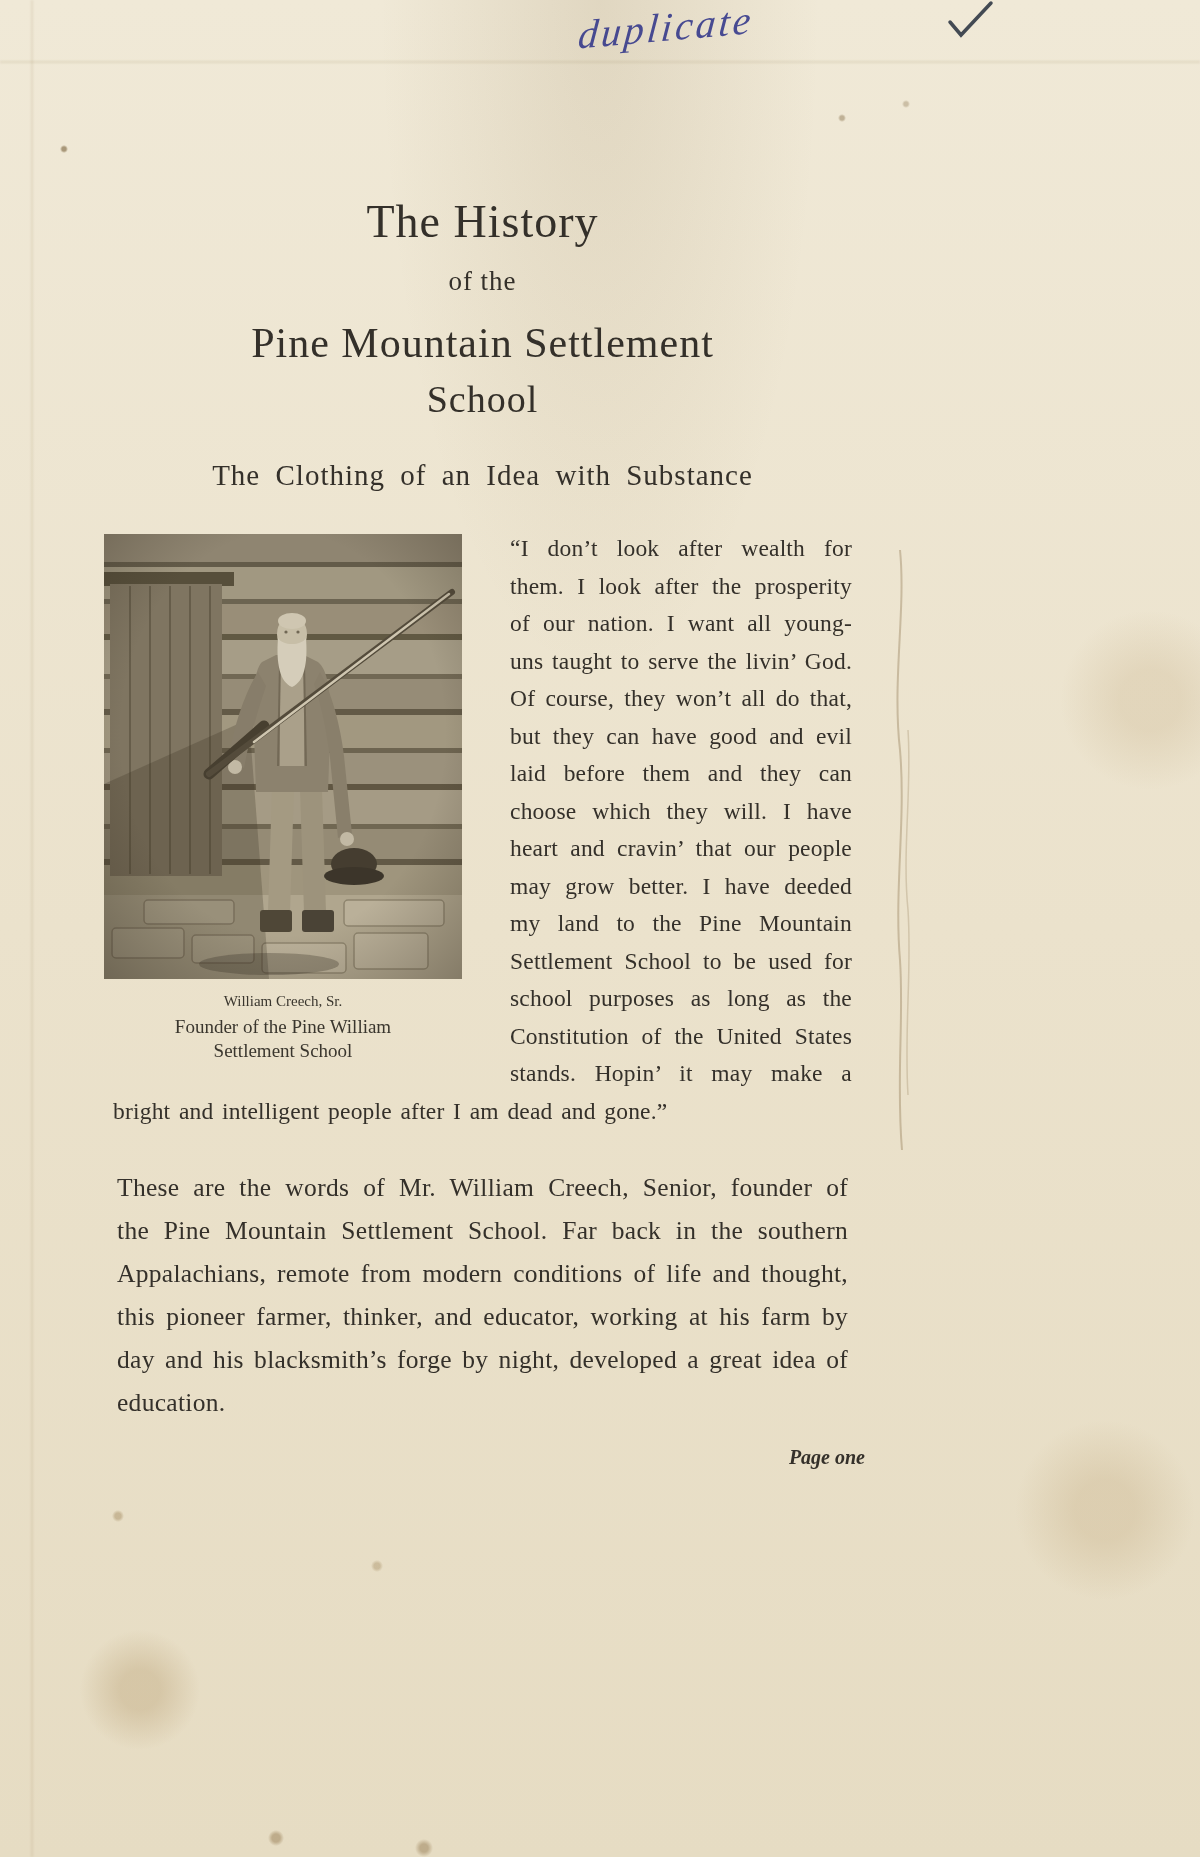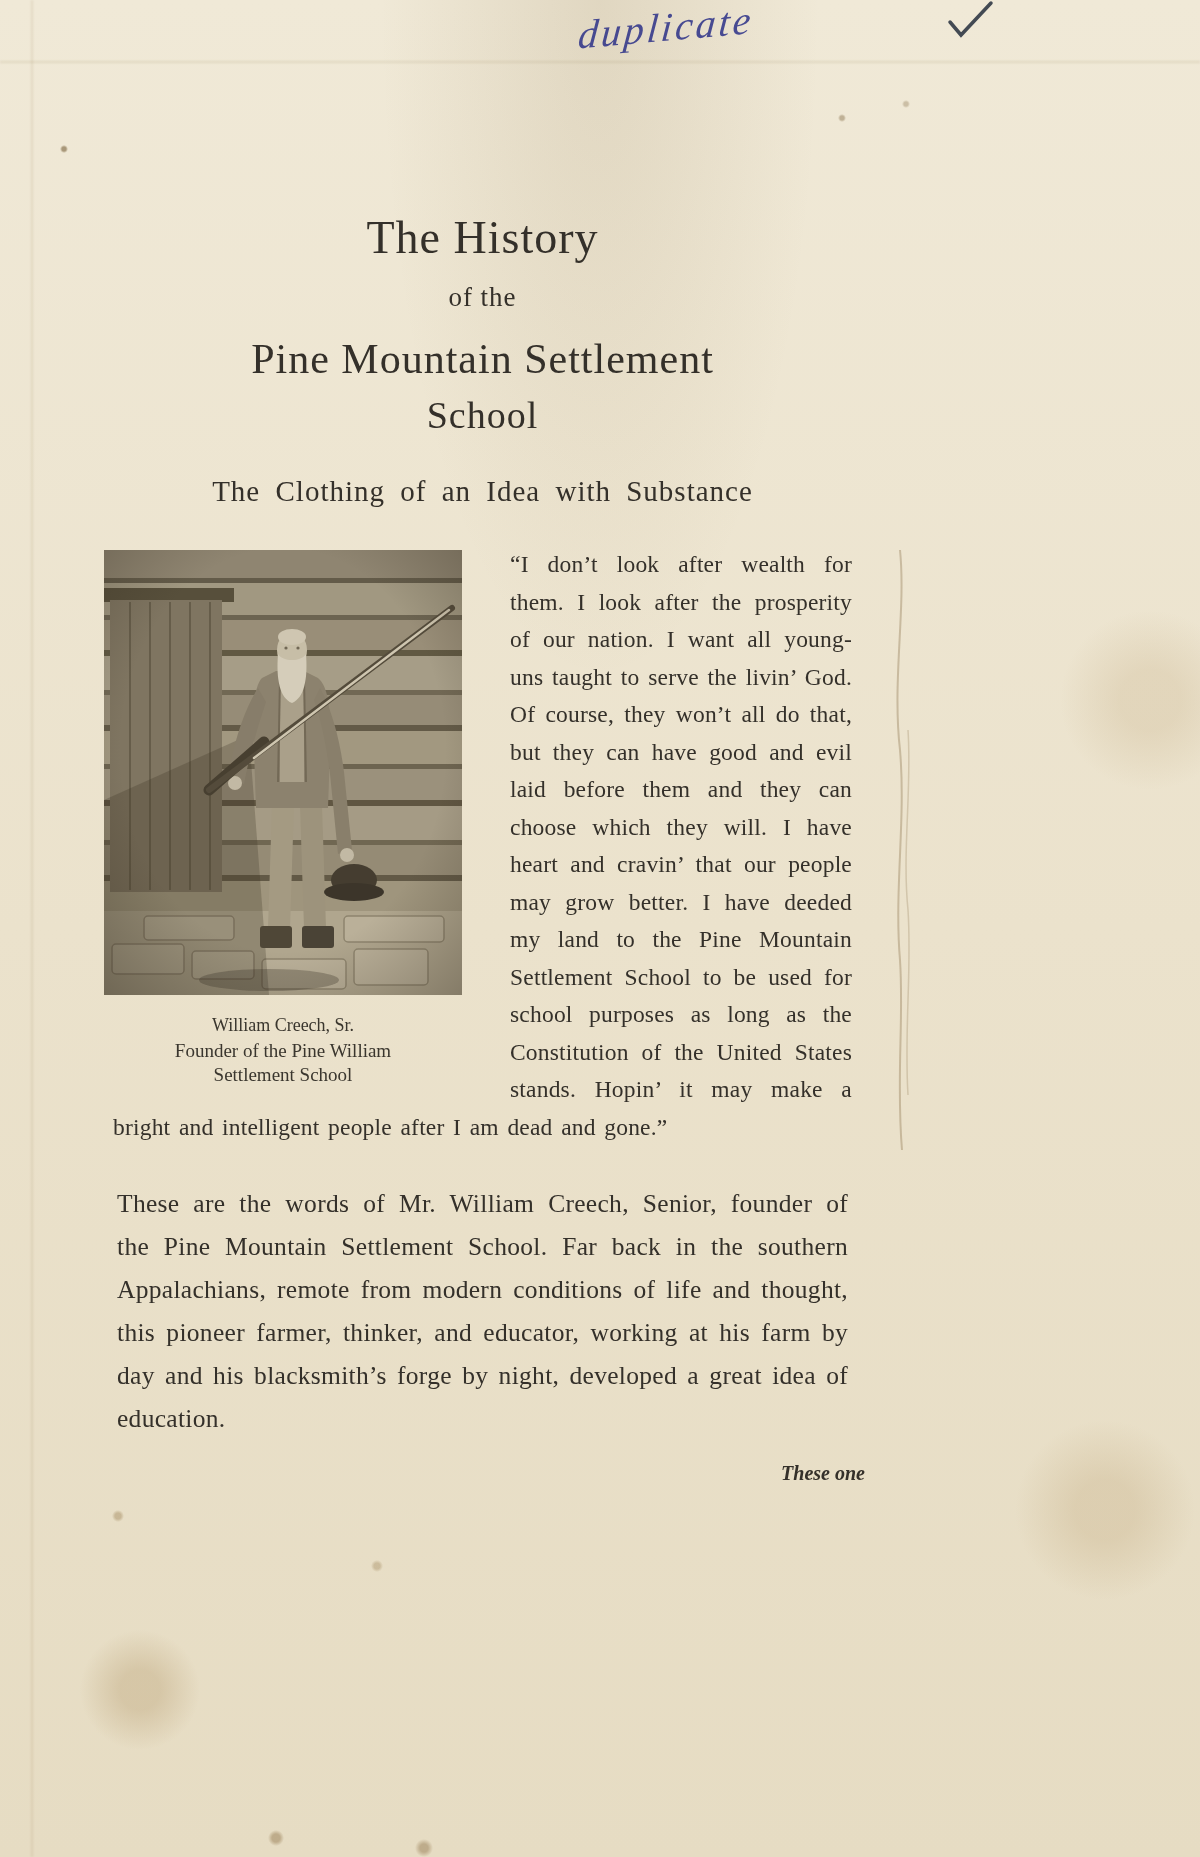--- a/index.html
+++ b/index.html
@@ -31,36 +31,36 @@
     background:rgba(150,125,80,0.14); filter:blur(1px); }
 
   .handwriting {
     position:absolute; left:578px; top:0px; width:260px;
     font-style:italic; font-size:40px; letter-spacing:3px;
     color:#2c3188; opacity:0.85;
     transform:rotate(-5deg) skewX(-10deg);
   }
   .checkmark { position:absolute; left:944px; top:0px; }
 
-  .content { position:absolute; left:100px; top:212px; width:765px; }
+  .content { position:absolute; left:100px; top:196px; width:765px; }
 
   .t-center { text-align:center; }
   h1.title1 { margin:0; font-weight:400; font-size:46px; line-height:52px; letter-spacing:1px; }
   .title2 { margin:18px 0 0; font-size:27px; line-height:30px; letter-spacing:1px; }
   h2.title3 { margin:22px 0 0; font-weight:400; font-size:42px; line-height:50px; letter-spacing:1px; }
   h2.title4 { margin:6px 0 0; font-weight:400; font-size:38px; line-height:50px; letter-spacing:1px; }
   .subtitle { margin:34px 0 0; font-size:29px; line-height:34px; letter-spacing:1px; word-spacing:7px; }
 
   .main { margin-top:38px; }
   figure.photo-figure {
     float:left; width:358px; margin:4px 48px 10px 4px; padding:0;
   }
   .photo { width:358px; height:445px; }
   figcaption { text-align:center; color:#3a362e; }
-  .cap-name { margin-top:12px; font-size:18px; line-height:28px;text-align:center; }
+  .cap-name { margin-top:4px; font-size:15px; line-height:28px;text-align:center; }
   .cap-small { font-size:19px; line-height:24px; }
 
   p.quote {
     margin:13px; text-align:justify;
     font-size:23.5px; line-height:37.5px; word-spacing:2.5px; letter-spacing:0.2px;
   }
   p.body-para {
     clear:left; margin:36px 17px 0; text-align:justify;
     font-size:25.5px; line-height:43px; word-spacing:3.5px; letter-spacing:0.3px;
   }
@@ -188,21 +188,21 @@
           <div class="cap-name">William Creech, Sr.</div>
           <div class="cap-small">Founder of the Pine William</div>
           <div class="cap-small">Settlement School</div>
         </figcaption>
       </figure>
 
       <p class="quote">“I don’t look after wealth for them.  I look after the prosperity of our nation.  I want all young-uns taught to serve the livin’ God.  Of course, they won’t all do that, but they can have good and evil laid before them and they can choose which they will. I have heart and cravin’ that our people may grow better.  I have deeded my land to the Pine Mountain Settlement School to be used for school purposes as long as the Constitution of the United States stands.  Hopin’ it may make a bright and intelligent people after I am dead and gone.”</p>
 
       <p class="body-para">These are the words of Mr. William Creech, Senior, founder of the Pine Mountain Settlement School.  Far back in the southern Appalachians, remote from modern conditions of life and thought, this pioneer farmer, thinker, and educator, working at his farm by day and his blacksmith’s forge by night, developed a great idea of education.</p>
 
-      <div class="page-label">These one</div>
+      <div class="page-label">Page one</div>
     </div>
   </div>
 
   <svg class="right-creases" width="40" height="600" viewBox="0 0 40 600">
     <path d="M22,0 C28,60 14,130 22,200 C28,270 16,340 22,410 C26,470 18,530 24,600" stroke="rgba(135,110,70,0.35)" stroke-width="2" fill="none"></path>
     <path d="M30,180 C34,240 24,300 30,360 C34,420 26,480 30,545" stroke="rgba(135,110,70,0.25)" stroke-width="1.5" fill="none"></path>
   </svg>
 
 </div>
 

